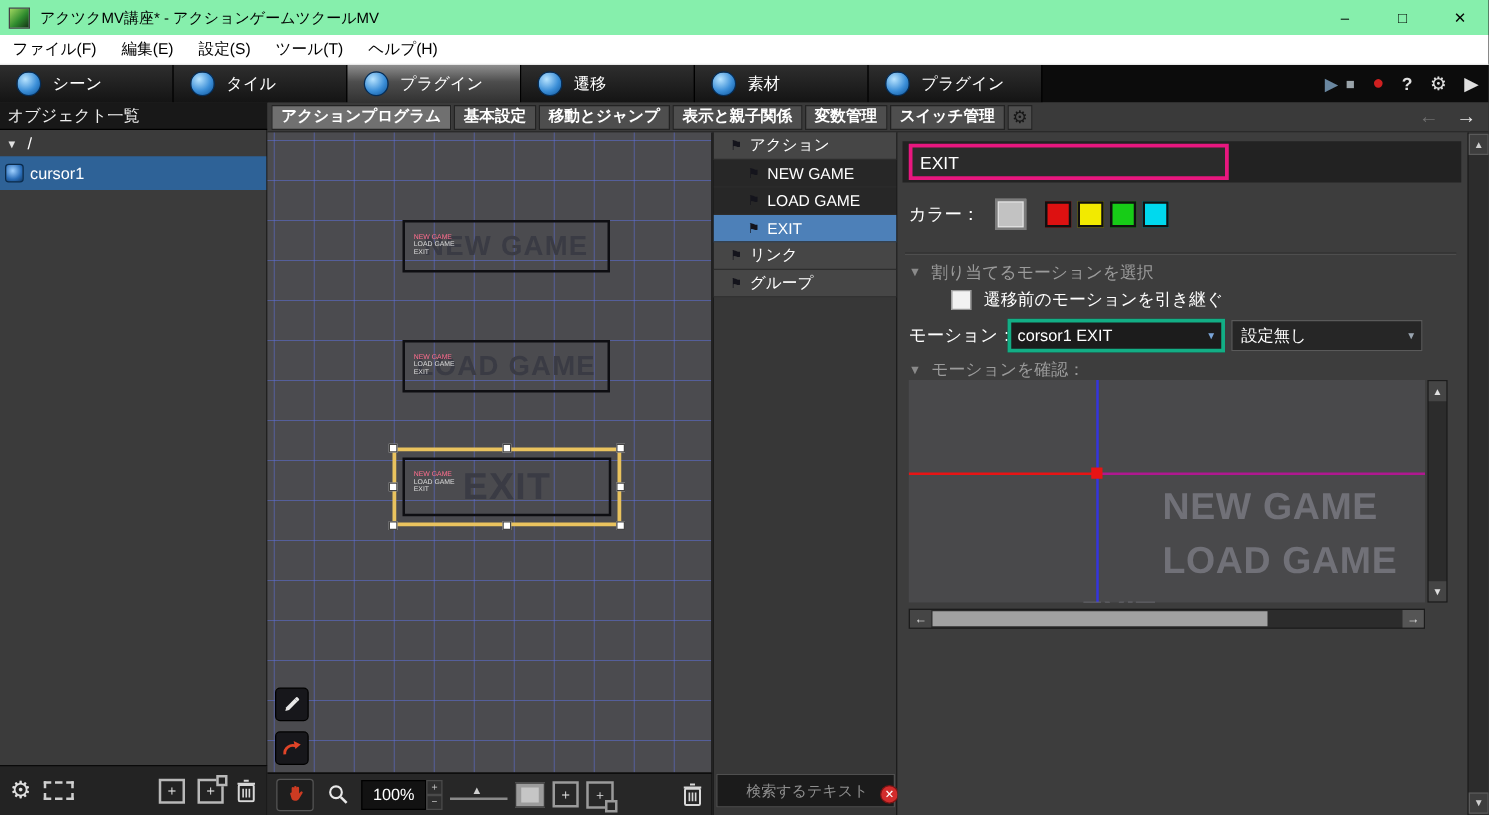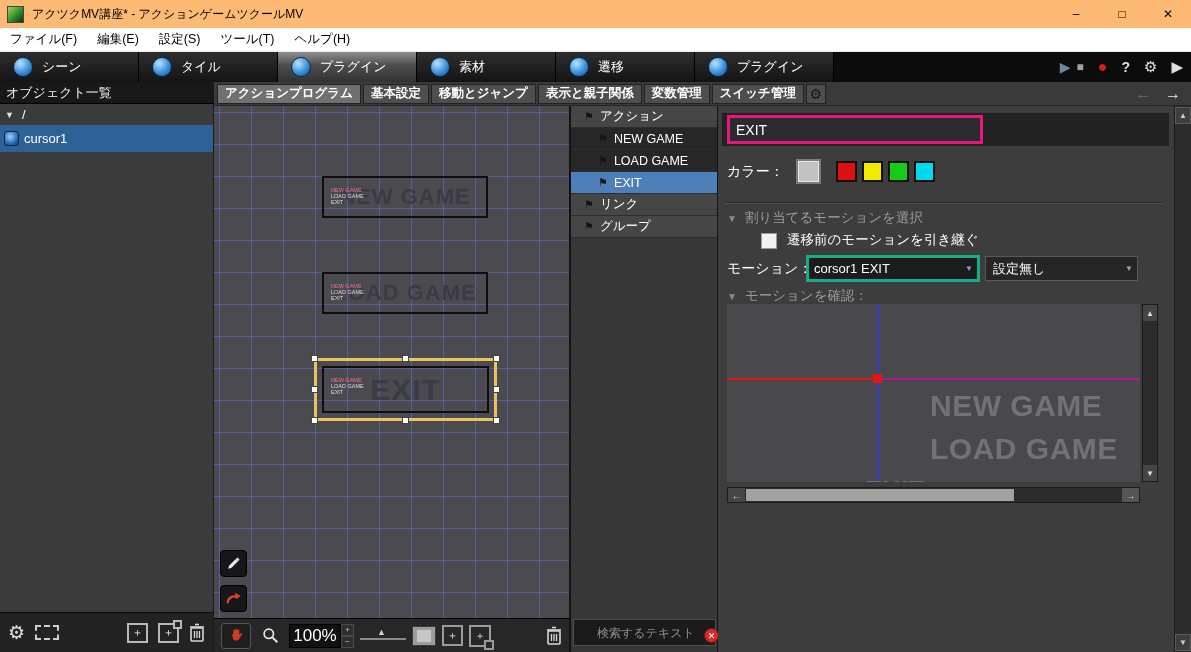--- a/index.html
+++ b/index.html
@@ -1,20 +1,20 @@
 <!DOCTYPE html>
 <html><head>
 <meta charset="utf-8">
 <style>
   * { margin:0; padding:0; box-sizing:border-box; font-family:"Liberation Sans","DejaVu Sans",sans-serif; }
   body { background:#222; }
   .app { position:relative; width:1191px; height:652px; background:#3d3d3d; overflow:hidden; }
 
   
-  .titlebar { position:absolute; left:0; top:0; width:100%; height:28px; background:#fdba74; display:flex; align-items:center; }
+  .titlebar { position:absolute; left:0; top:0; width:100%; height:28px; background:#86efac; display:flex; align-items:center; }
   .app-icon { width:17px; height:17px; margin-left:7px; background:linear-gradient(135deg,#9fd65f,#2e8b2e 55%,#143214); border:1px solid #444; }
   .title-text { margin-left:8px; font-size:12px; color:#000; }
   .win-controls { margin-left:auto; display:flex; height:100%; }
   .win-btn { width:46px; height:100%; display:flex; align-items:center; justify-content:center; font-size:12px; color:#000; }
 
   
   .menubar { position:absolute; left:0; top:28px; width:100%; height:24px; background:#ffffff; display:flex; align-items:center; font-size:12.5px; color:#000; border-bottom:1px solid #e8e8e8; }
   .menu-item { padding:0 10px; }
 
   
@@ -70,21 +70,21 @@
   .mini .m1 { color:#ff6e8e; }
   .cv-btn { position:absolute; width:27px; height:27px; background:#17171b; border:1px solid #000; border-radius:4px; display:flex; align-items:center; justify-content:center; }
   .pen-btn { left:6px; top:444px; }
   .redo-btn { left:6px; top:479px; }
 
   
   .cv-toolbar { position:absolute; left:214px; top:618px; width:356px; height:34px; background:#272727; border-top:1px solid #060606; display:flex; align-items:center; gap:6px; padding:0 7px; border-right:1px solid #141414; }
   .hand-btn { width:30px; height:26px; background:#1e1e1e; border:1px solid #555; border-radius:3px; display:flex; align-items:center; justify-content:center; }
   .mag-btn { width:26px; height:26px; display:flex; align-items:center; justify-content:center; }
   .zoom-wrap { display:flex; align-items:center; }
-  .zoom-box { width:52px; height:24px; background:#121212; border:1px solid #000; color:#fff; font-size:17px; display:flex; align-items:center; justify-content:center; }
+  .zoom-box { width:52px; height:24px; background:#121212; border:1px solid #000; color:#fff; font-size:13px; display:flex; align-items:center; justify-content:center; }
   .zoom-step { display:flex; flex-direction:column; }
   .zstep { width:13px; height:12px; background:#2e2e2e; border:1px solid #4a4a4a; color:#ccc; font-size:8px; line-height:9px; text-align:center; }
   .zoom-slider { width:46px; height:20px; position:relative; }
   .slider-line { position:absolute; left:0; right:0; top:12px; height:2px; background:#8a8a8a; }
   .slider-thumb { position:absolute; left:17px; top:1px; font-size:9px; color:#cfcfcf; }
   .gray-icon { width:24px; height:20px; background:#9c9c9c; border:1px solid #3a3a3a; position:relative; }
   .gray-icon::after { content:""; position:absolute; left:4px; top:3px; width:14px; height:12px; background:#c6c6c6; }
   .plusbox { width:21px; height:21px; border:2px solid #9a9a9a; color:#e0e0e0; font-size:11px; display:flex; align-items:center; justify-content:center; }
   .pagebox { width:22px; height:22px; border:2px solid #9a9a9a; position:relative; color:#e0e0e0; font-size:10px; display:flex; align-items:center; justify-content:center; }
   .pagebox .corner { position:absolute; right:-5px; bottom:-5px; width:10px; height:10px; background:#272727; border:2px solid #9a9a9a; }
@@ -112,21 +112,21 @@
   .color-row { position:absolute; left:9px; top:53px; display:flex; align-items:center; }
   .color-label { color:#fff; font-size:14px; margin-right:12px; }
   .sw { width:21px; height:21px; border:2px solid #101010; margin-left:5px; }
   .sw.gray { width:25px; height:25px; background:#c2c2c2; border:2px solid #7c7c7c; box-shadow:inset 0 0 0 1px #e8e8e8; margin-left:0; margin-right:10px; }
   .sw.red{background:#dd1111}.sw.yellow{background:#f2ea00}.sw.green{background:#17cc17}.sw.cyan{background:#00d9ee}
   .hr1 { position:absolute; left:6px; right:26px; top:96px; border-top:1px solid #2e2e2e; border-bottom:1px solid #4e4e4e; }
   .sect { position:absolute; display:flex; align-items:center; gap:8px; color:#9b9b9b; font-size:13.5px; }
   .sect .caret { font-size:10px; color:#8a8a8a; }
   .sect-assign { left:9px; top:103px; }
   .sect-preview { left:9px; top:181px; }
-  .chk-row { position:absolute; left:18px; top:125px; display:flex; align-items:flex-end; gap:10px;padding-left:25px; }
+  .chk-row { position:absolute; left:18px; top:125px; display:flex; align-items:center; gap:10px;padding-left:25px; }
   .chk { width:16px; height:16px; background:#f2f2f2; border:1px solid #9a9a9a; }
   .chk-label { color:#fff; font-size:13.5px; }
   .motion-row { position:absolute; left:9px; top:149px; right:22px; height:28px; }
   .motion-label { position:absolute; left:0; top:5px; color:#fff; font-size:14px; }
   .dd1 { position:absolute; left:79px; top:0; width:174px; height:27px; border:3px solid #12ae85; background:#1c1c1c; display:flex; align-items:center; color:#fff; font-size:13px;gap:48px; }
   .dd1 .dd-text { padding-left:5px; flex:1; }
   .dd1 .dd-caret { width:16px; text-align:center; font-size:8px; color:#7aa5d8; }
   .dd2 { position:absolute; left:258px; top:1px; width:153px; height:25px; background:#262626; border:1px solid #5a5a5a; display:flex; align-items:center; color:#fff; font-size:13px; }
   .dd2 .dd-text { padding-left:7px; flex:1; }
   .dd2 .dd-caret { width:16px; text-align:center; font-size:8px; color:#9aa5b0; }
@@ -178,25 +178,25 @@
     <div class="mtab">
         <span class="mtab-icon"></span>
         <span>タイル</span>
       </div>
     <div class="mtab active">
         <span class="mtab-icon"></span>
         <span>プラグイン</span>
       </div>
     <div class="mtab">
         <span class="mtab-icon"></span>
+        <span>遷移</span>
+      </div>
+    <div class="mtab">
+        <span class="mtab-icon"></span>
         <span>素材</span>
-      </div>
-    <div class="mtab">
-        <span class="mtab-icon"></span>
-        <span>遷移</span>
       </div>
     <div class="mtab">
         <span class="mtab-icon"></span>
         <span>プラグイン</span>
       </div>
   </div>
   <div class="top-icons">
     <span class="ticon play1">▶</span>
     <span class="ticon stop">■</span>
     <span class="ticon rec">●</span>

